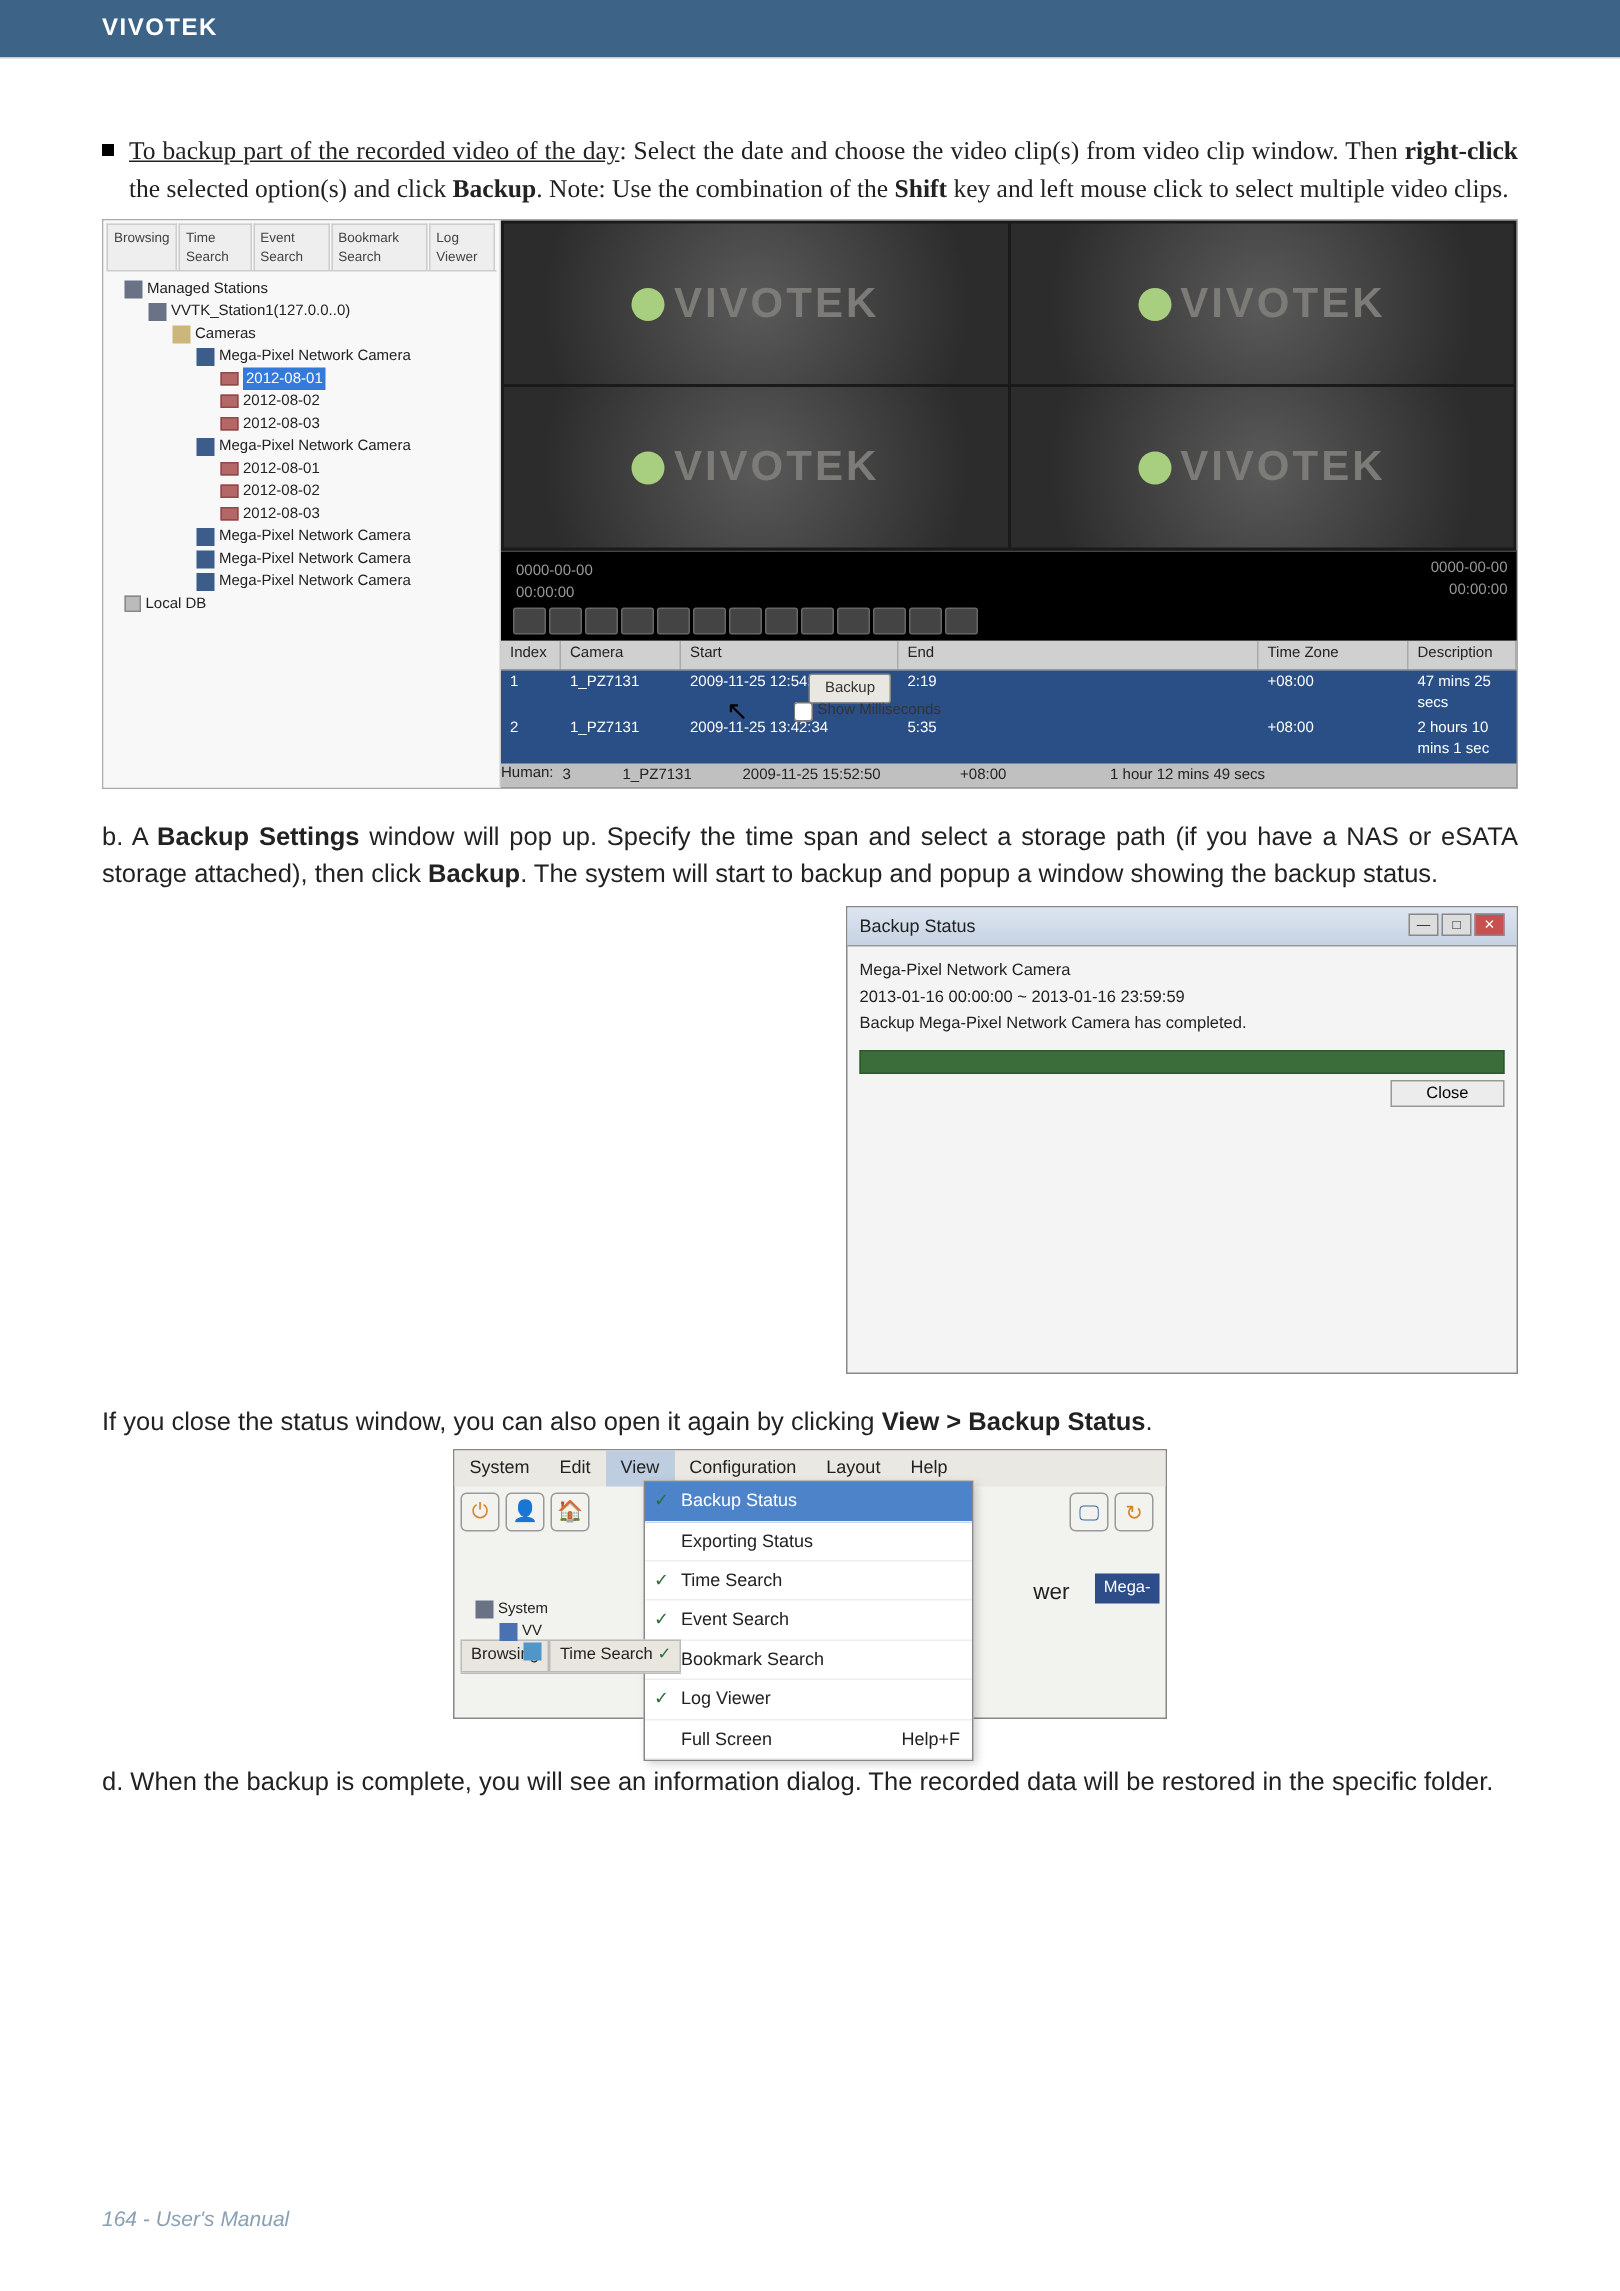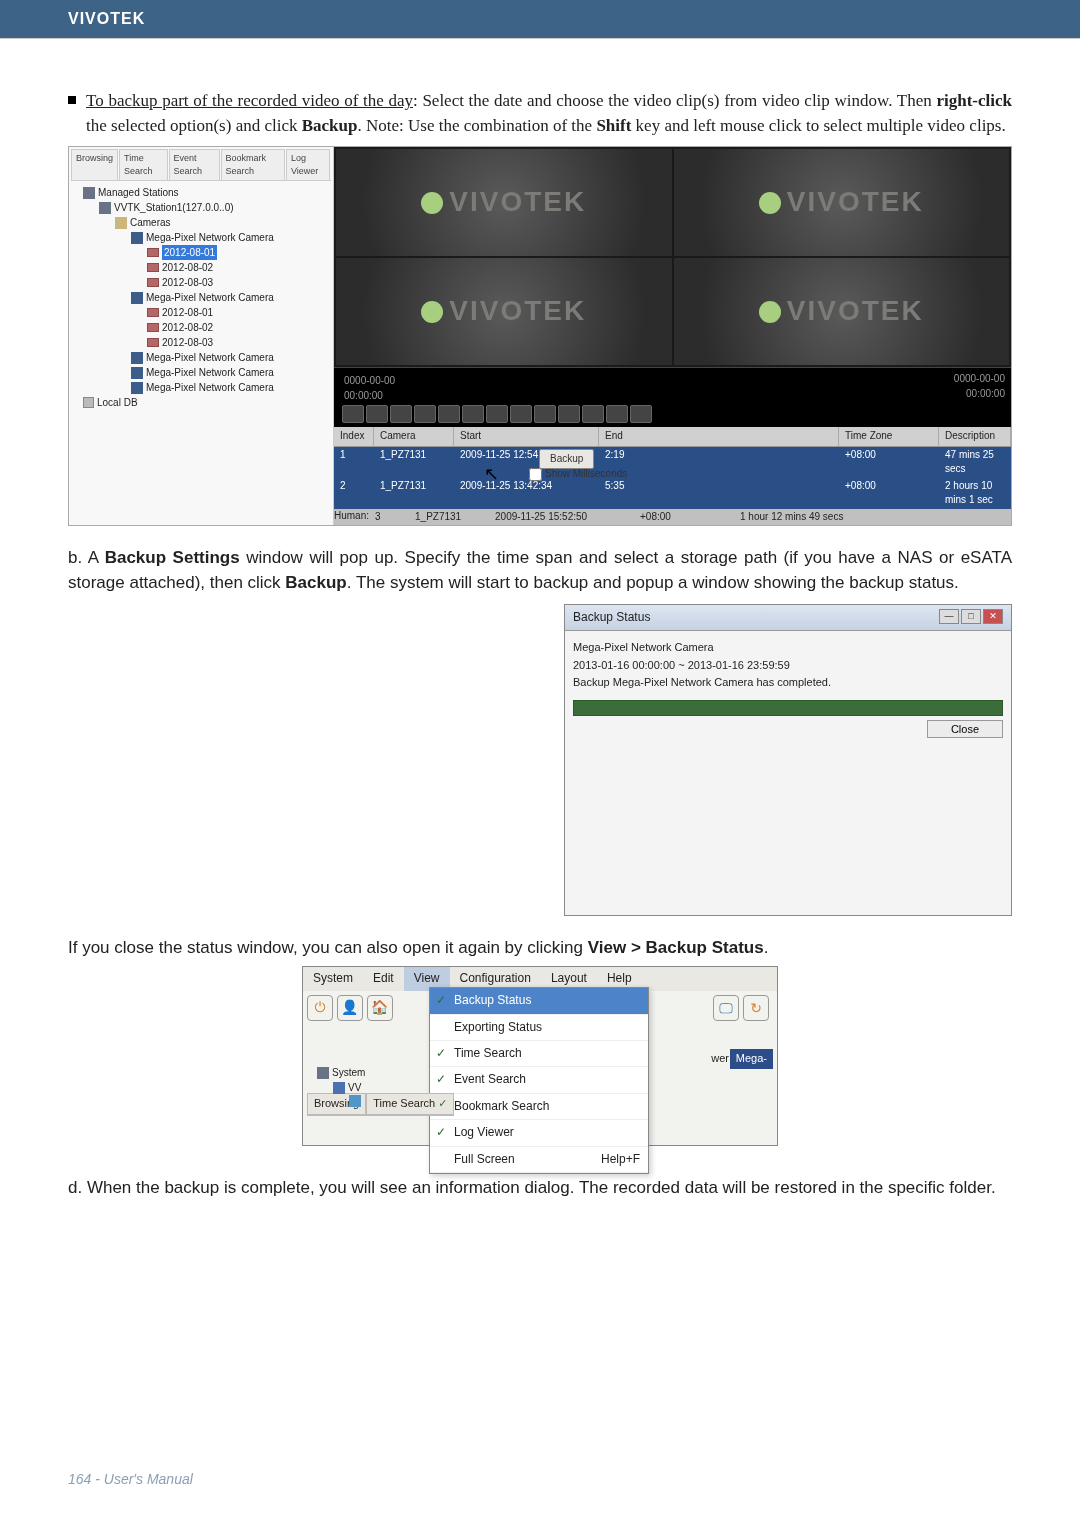--- a/index.html
+++ b/index.html
@@ -682,21 +682,21 @@
           <span>System</span>
         </div>
       <div class="tree-row" style="padding-left:16px">
           <span class="tree-icon icon-server" style="background:#4a72b0"></span>
           <span>VV</span>
         </div>
       <div class="tree-row" style="padding-left:32px">
           <span class="tree-icon" style="background:#5096c8"></span>
         </div>
     </div>
-    <div style="position:absolute; right:48px; top:84px; font-size:11px;">wer</div>
+    <div style="position:absolute; right:64px; top:84px; font-size:15px;">wer</div>
     <div class="mega-badge">Mega-</div>
   </div>
 
   <div class="para-d">d. When the backup is complete, you will see an information dialog. The recorded data will be restored in the specific folder.</div>
 
 </div>
 
 <div class="footer-bar">164 - User's Manual</div>
 
 </body></html>

